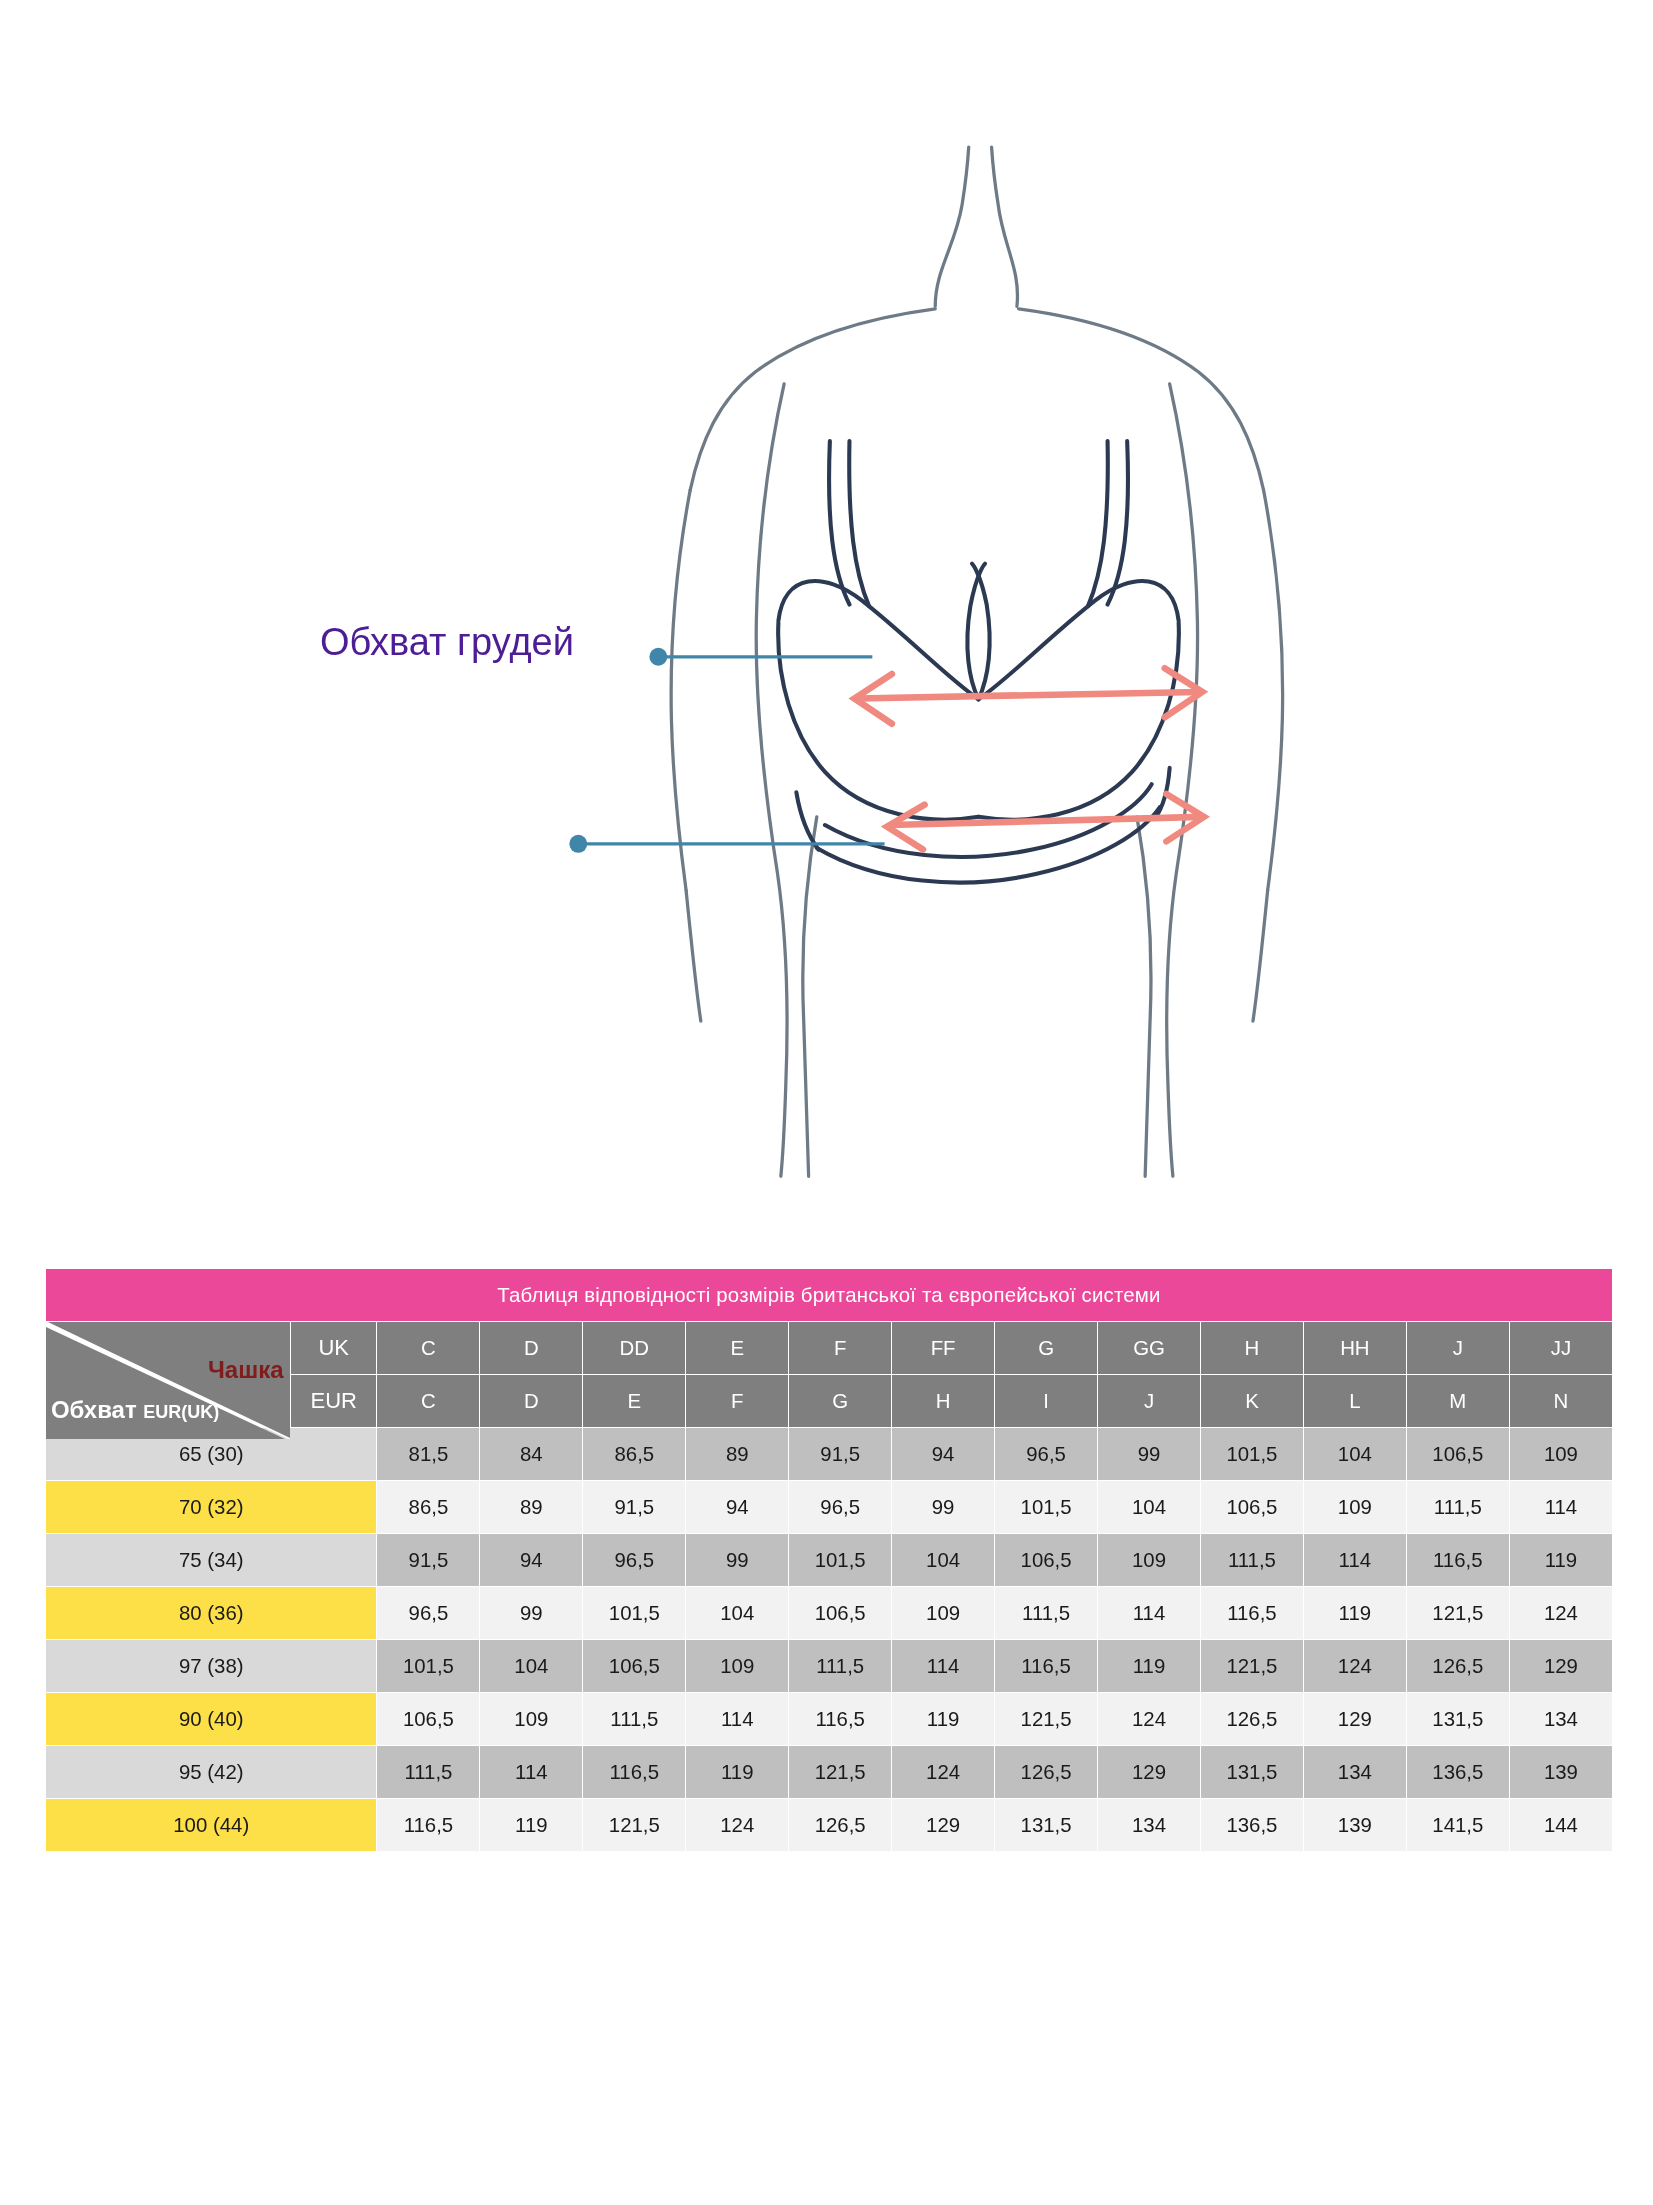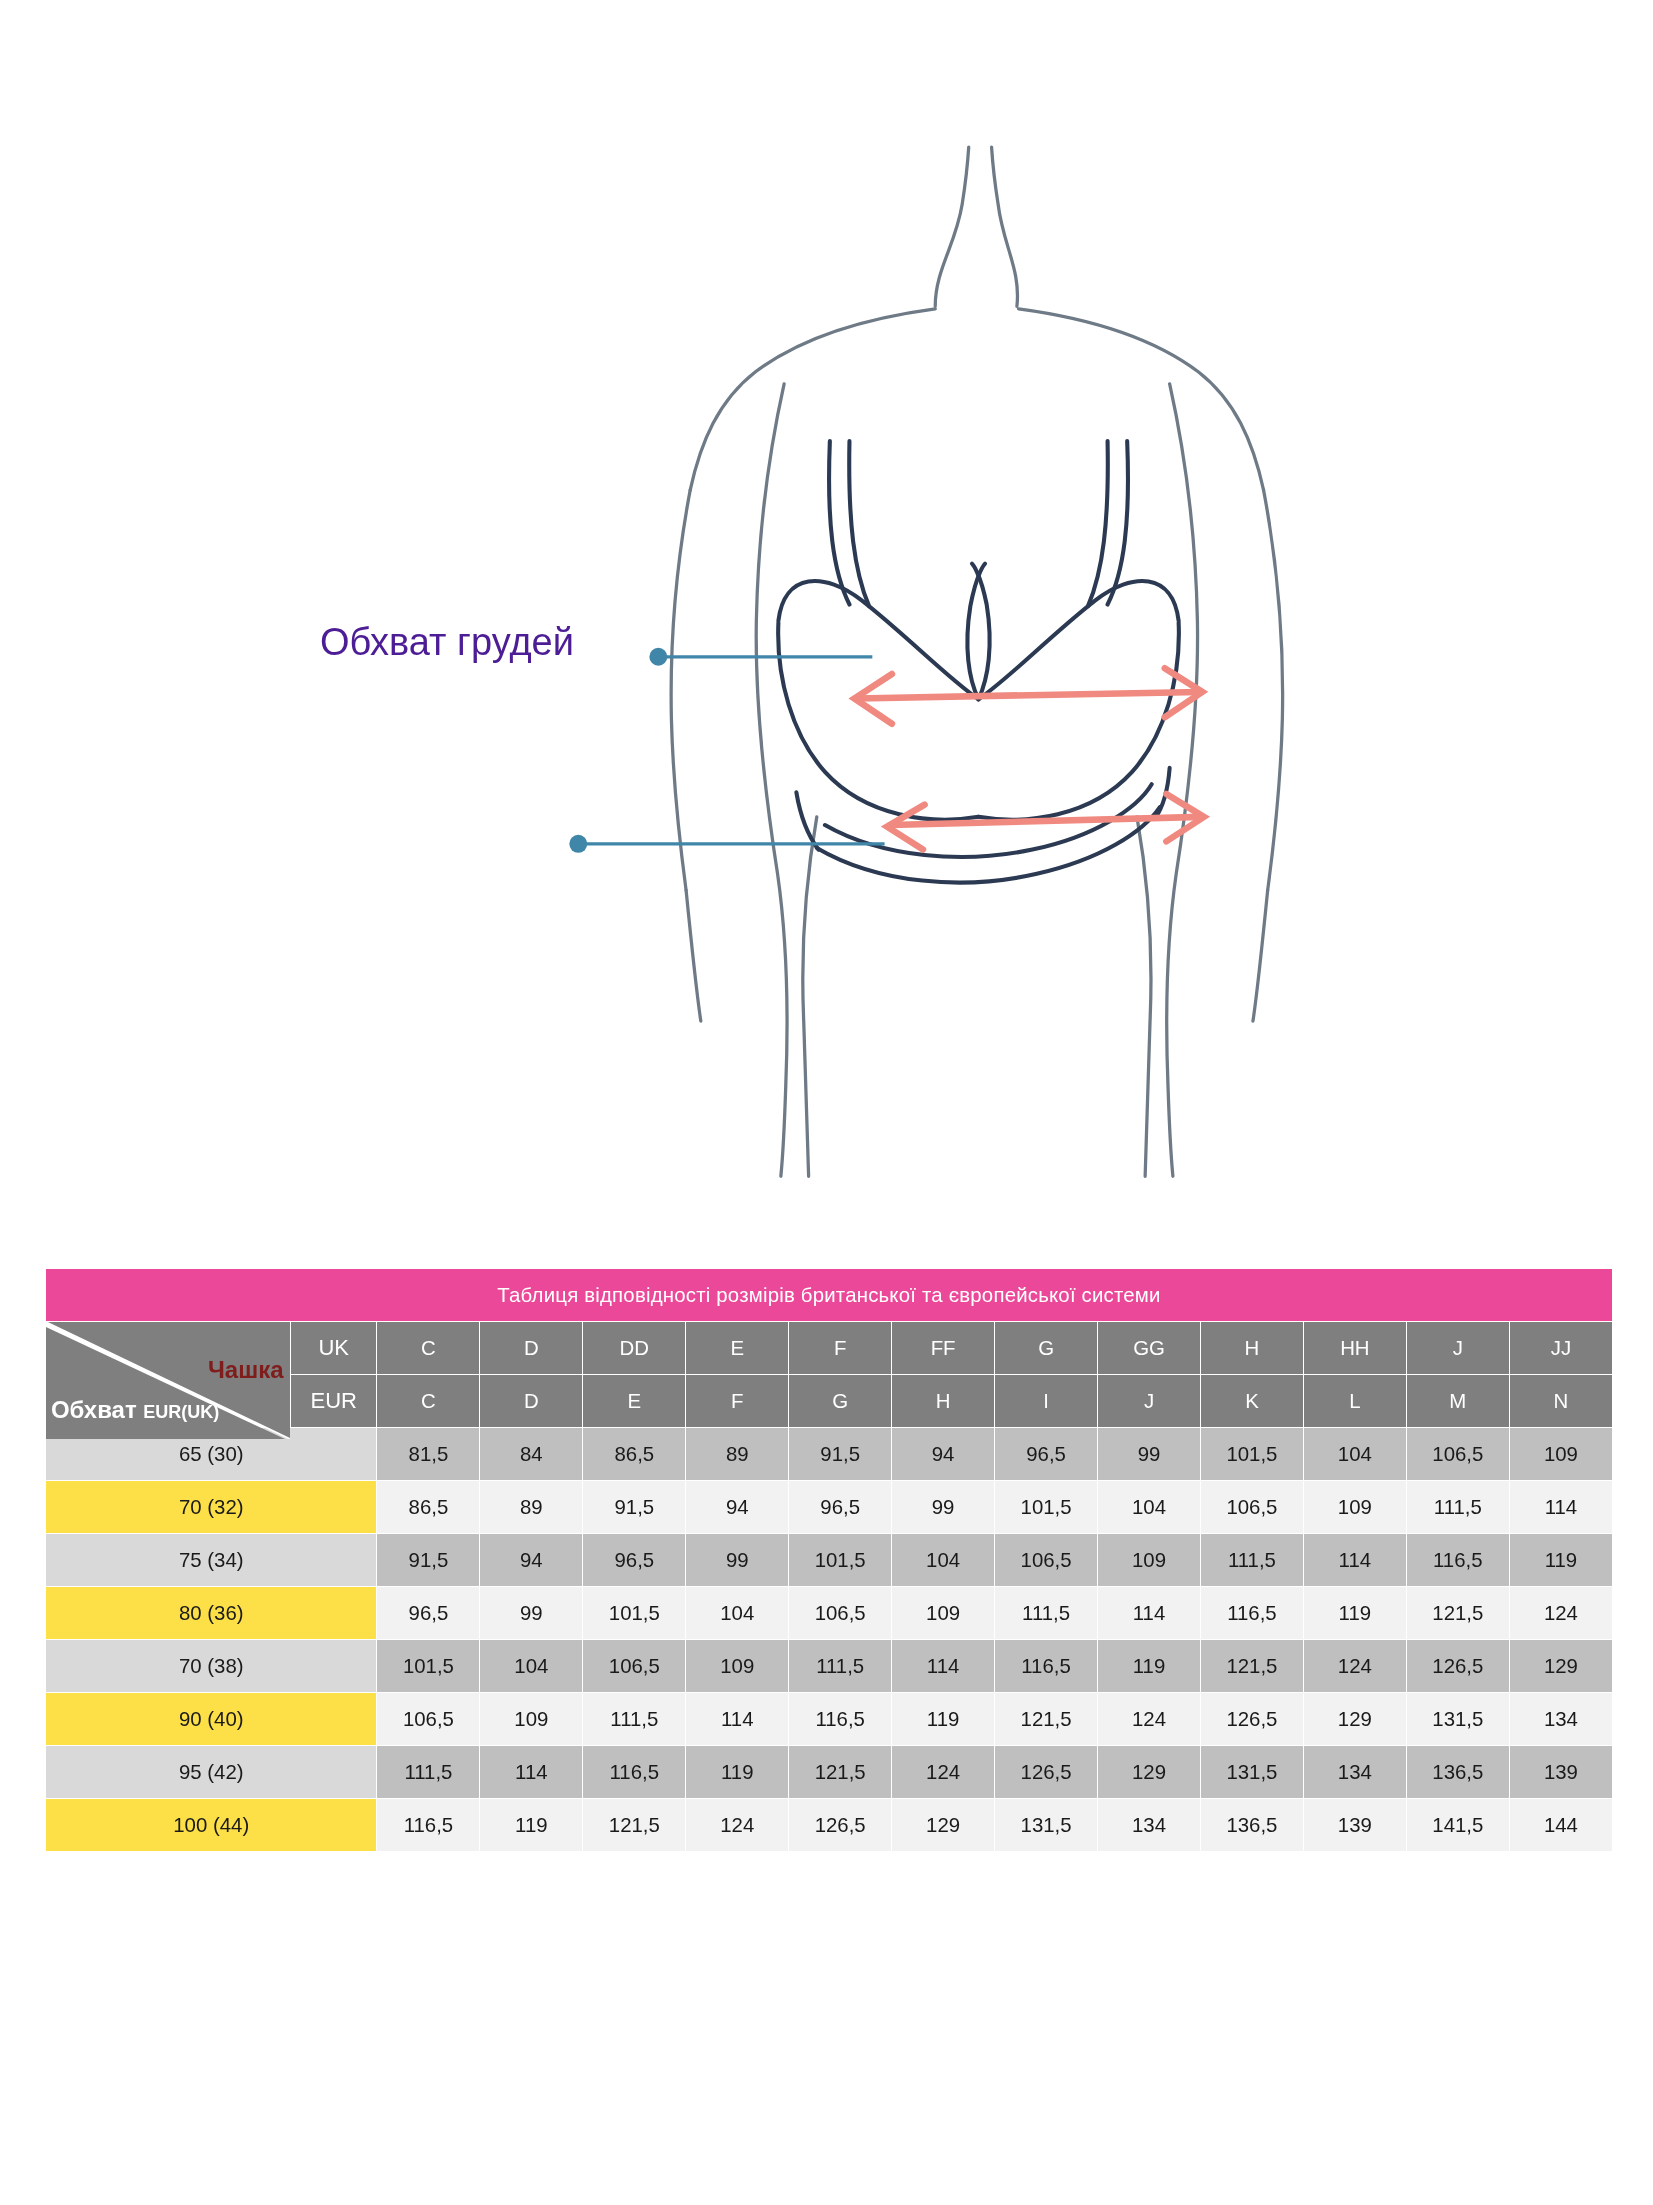--- a/index.html
+++ b/index.html
@@ -328,21 +328,21 @@
         <td class="val alt">109</td>
         <td class="val alt">111,5</td>
         <td class="val alt">114</td>
         <td class="val alt">116,5</td>
         <td class="val alt">119</td>
         <td class="val alt">121,5</td>
         <td class="val alt">124</td>
       </tr>
 
       <tr class="data-row">
-        <td class="rowhead" colspan="2">70 (38)</td>
+        <td class="rowhead" colspan="2">97 (38)</td>
         <td class="val">101,5</td>
         <td class="val">104</td>
         <td class="val">106,5</td>
         <td class="val">109</td>
         <td class="val">111,5</td>
         <td class="val">114</td>
         <td class="val">116,5</td>
         <td class="val">119</td>
         <td class="val">121,5</td>
         <td class="val">124</td>

